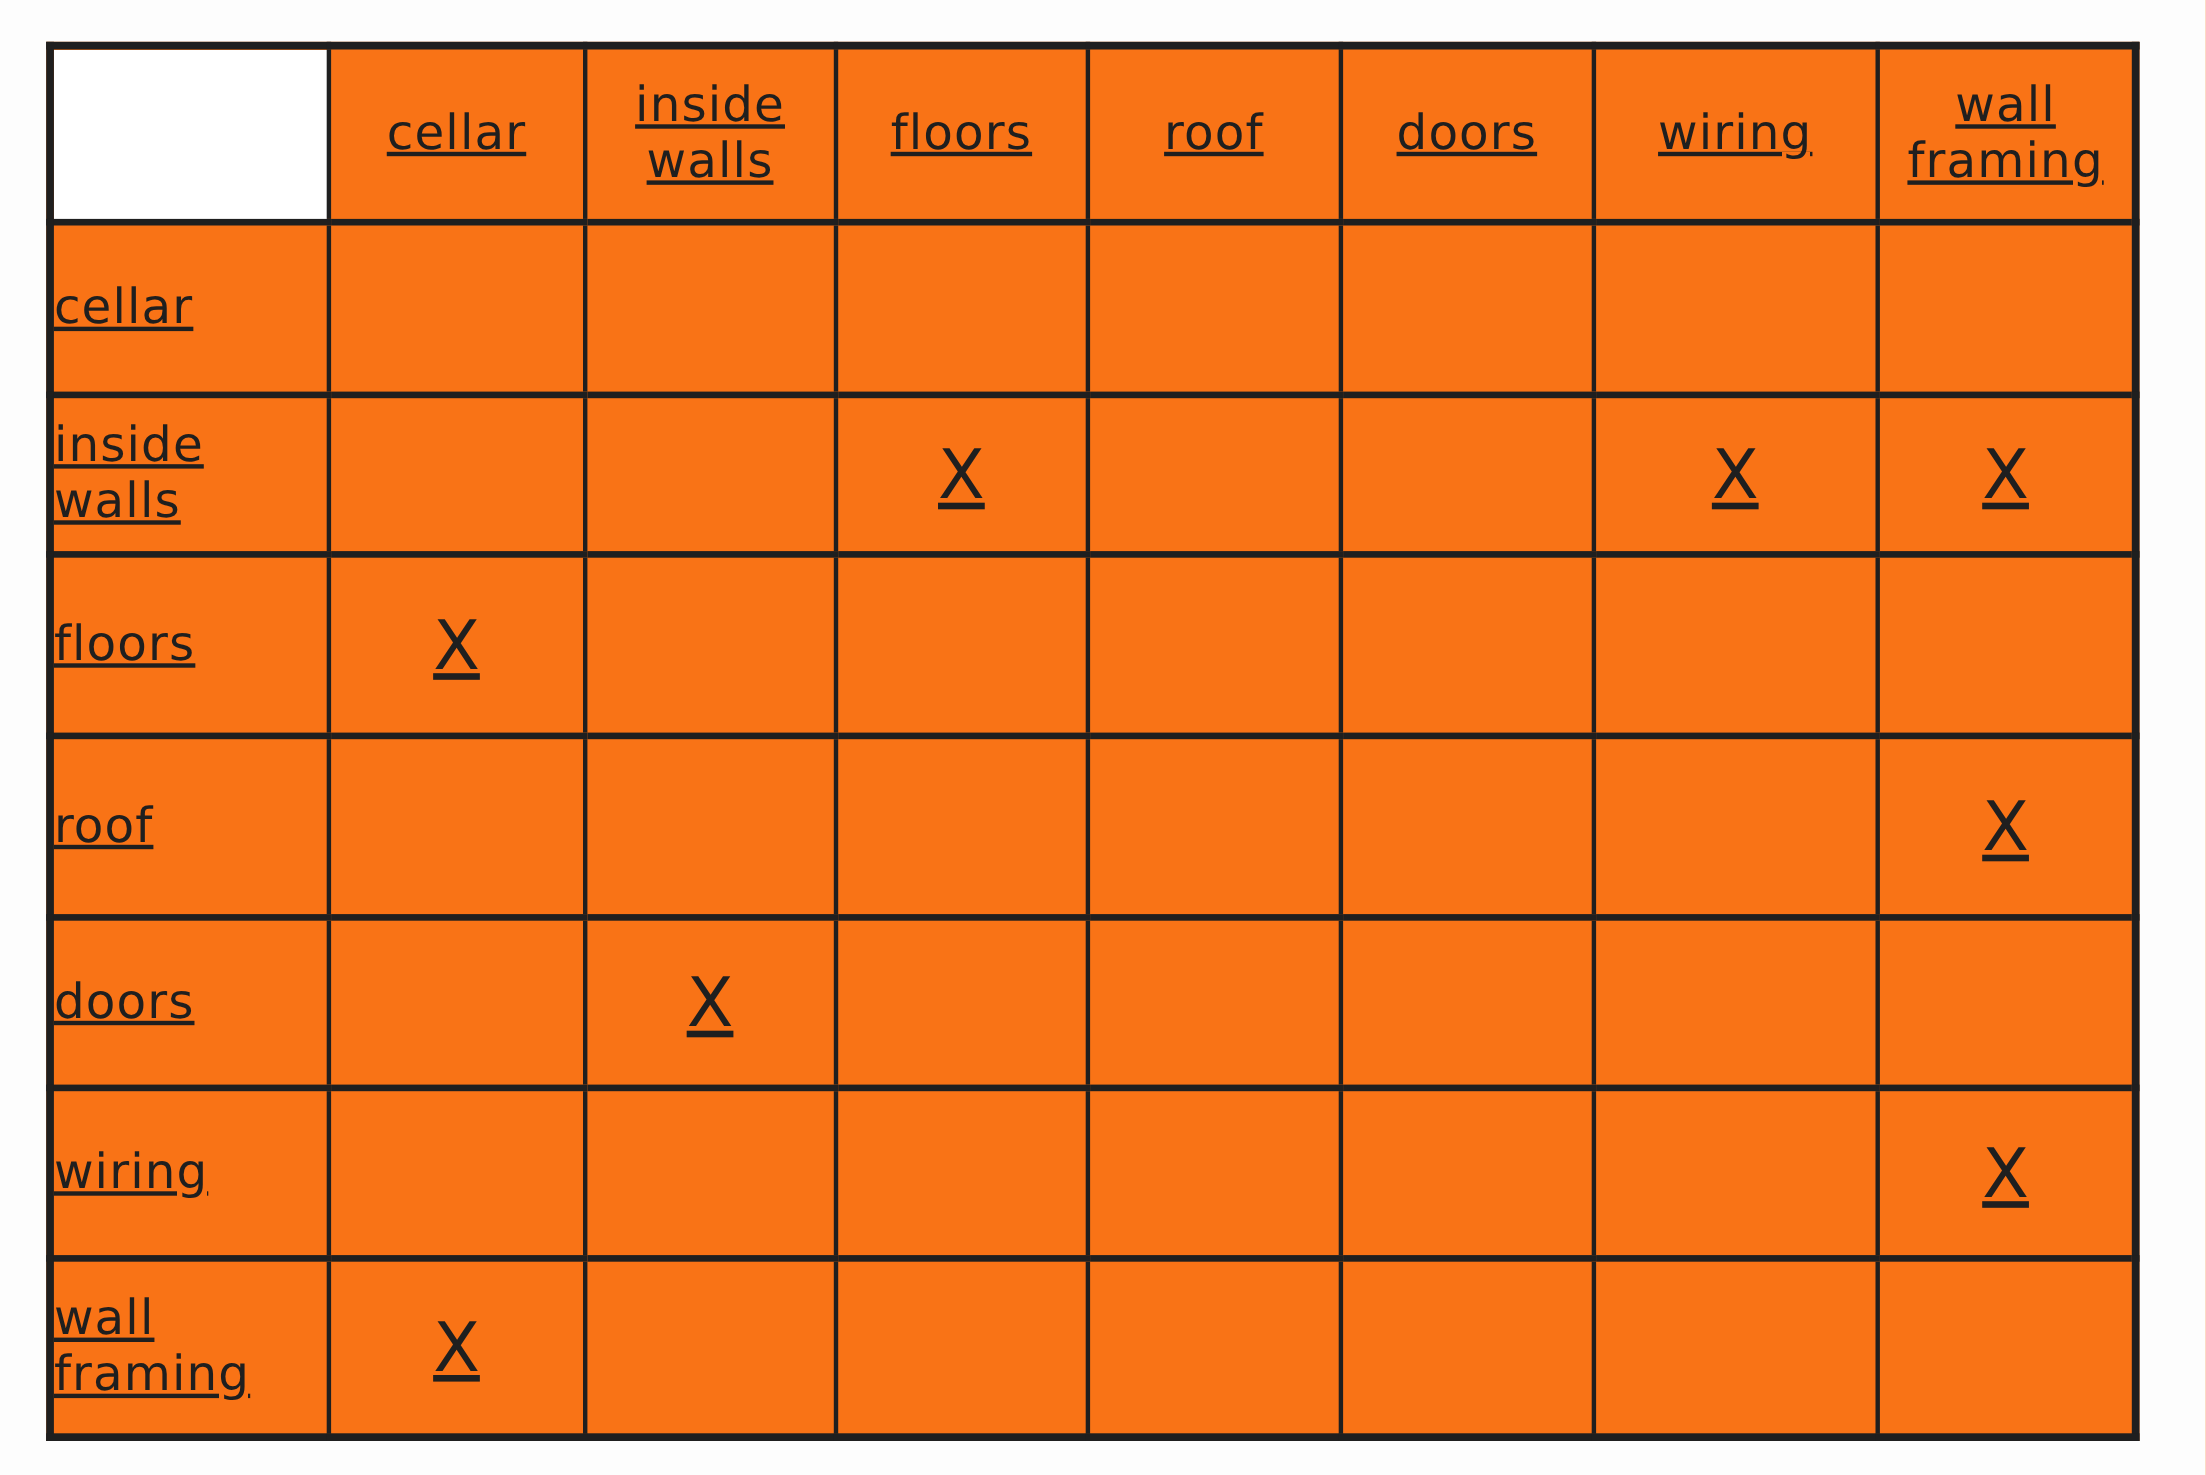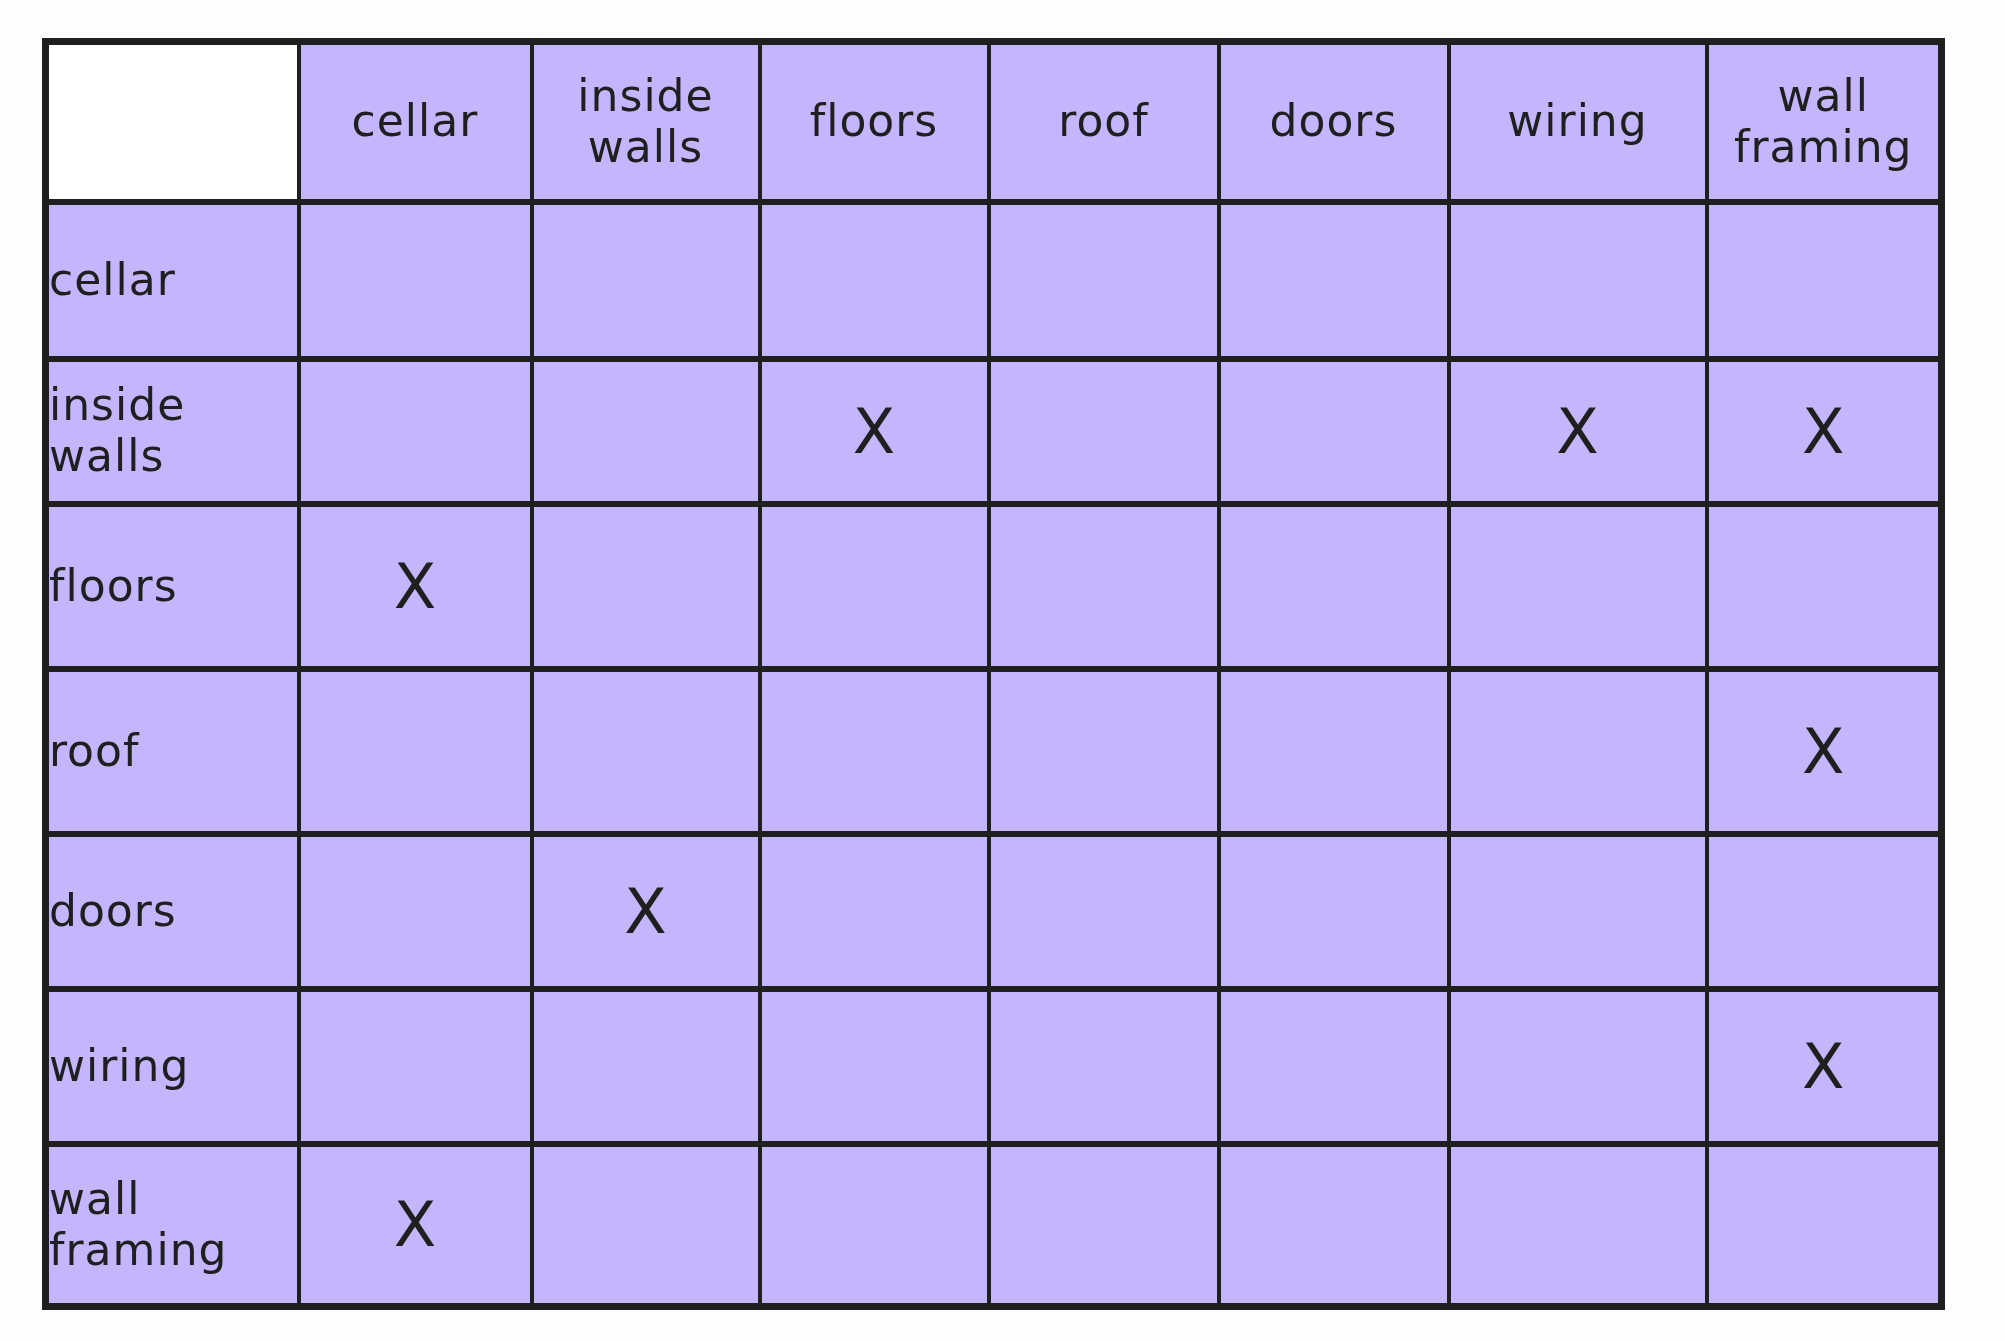--- a/index.html
+++ b/index.html
@@ -21,22 +21,23 @@
     width: 2005px;
     height: 1341px;
     overflow: hidden;
   }
   table.matrix {
     position: absolute;
     left: 42px;
     top: 38px;
     border-collapse: collapse;
     table-layout: fixed;
-    background: #c4b5fd;
+    background: #f97316;
     border: 7px solid var(--ink);
+    text-decoration: underline;
   }
   table.matrix td, table.matrix th {
     border-left: 4px solid var(--ink);
     border-right: 4px solid var(--ink);
     border-top: 6px solid var(--ink);
     border-bottom: 6px solid var(--ink);
     vertical-align: middle;
     padding: 0;
     overflow: hidden;
   }

